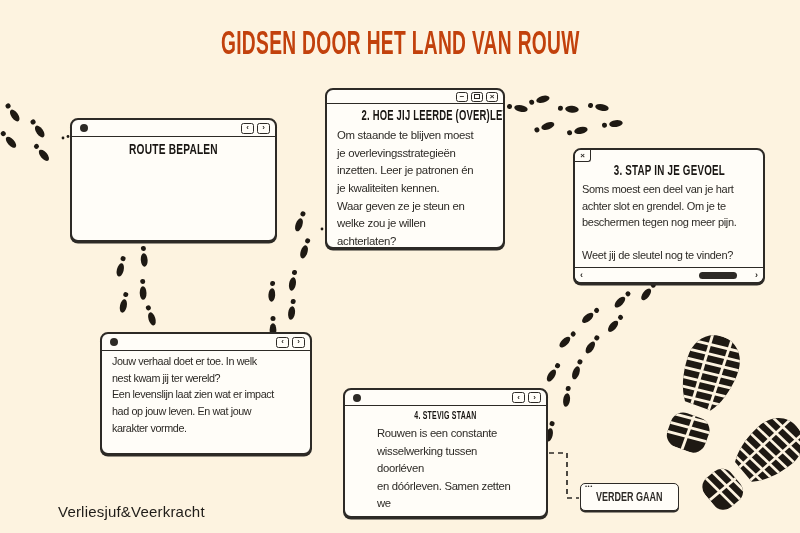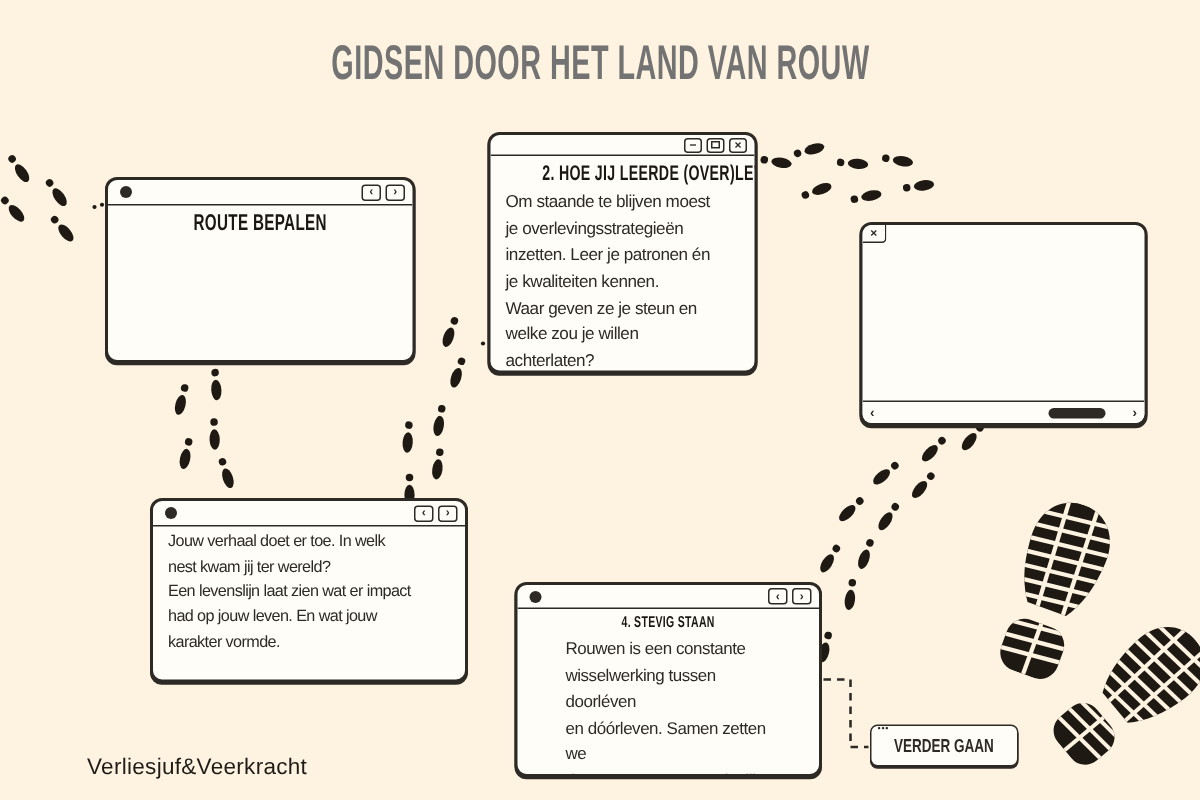--- a/index.html
+++ b/index.html
@@ -12,21 +12,21 @@
   html,body{width:800px;height:533px;}
   body{
     position:relative;width:800px;height:533px;overflow:hidden;
     background:var(--bg);
     font-family:"Liberation Sans","DejaVu Sans",sans-serif;
     color:var(--ink);
   }
   
   .poster-title{
     position:absolute;top:26px;left:0;right:0;text-align:center;
-    font-size:30px;font-weight:700;white-space:nowrap;color:#737373;
+    font-size:30px;font-weight:700;white-space:nowrap;color:#c2410c;
   }
   .poster-title>span{display:inline-block;transform:scale(0.64,1.08);transform-origin:center;letter-spacing:0.5px;}
   
   #fp-layer{position:absolute;top:0;left:0;}
   .dashline{fill:none;stroke:var(--ink);stroke-width:1.7;stroke-dasharray:5 4;}
   .bootfill{fill:var(--foot);}
   .tread{stroke:var(--bg);stroke-width:2.7;stroke-linecap:butt;fill:none;}
   
   .window{
     position:absolute;background:var(--card);
@@ -201,20 +201,26 @@
 je overlevingsstrategieën
 inzetten. Leer je patronen én
 je kwaliteiten kennen.
 Waar geven ze je steun en
 welke zou je willen
 achterlaten?</div>
 </div>
 
 <div class="window" id="card-gevoel">
   <div class="close-corner">×</div>
+  <div class="heading"><span>3. STAP IN JE GEVOEL</span></div>
+  <div class="w-body">Soms moest een deel van je hart
+achter slot en grendel. Om je te
+beschermen tegen nog meer pijn.
+
+Weet jij de sleutel nog te vinden?</div>
   <div class="scroll">
     <span>‹</span>
     <span class="thumb"></span>
     <span class="arr-r">›</span>
   </div>
 </div>
 
 <div class="window" id="card-levenspad">
   <div class="bar">
     <span class="dot"></span>

